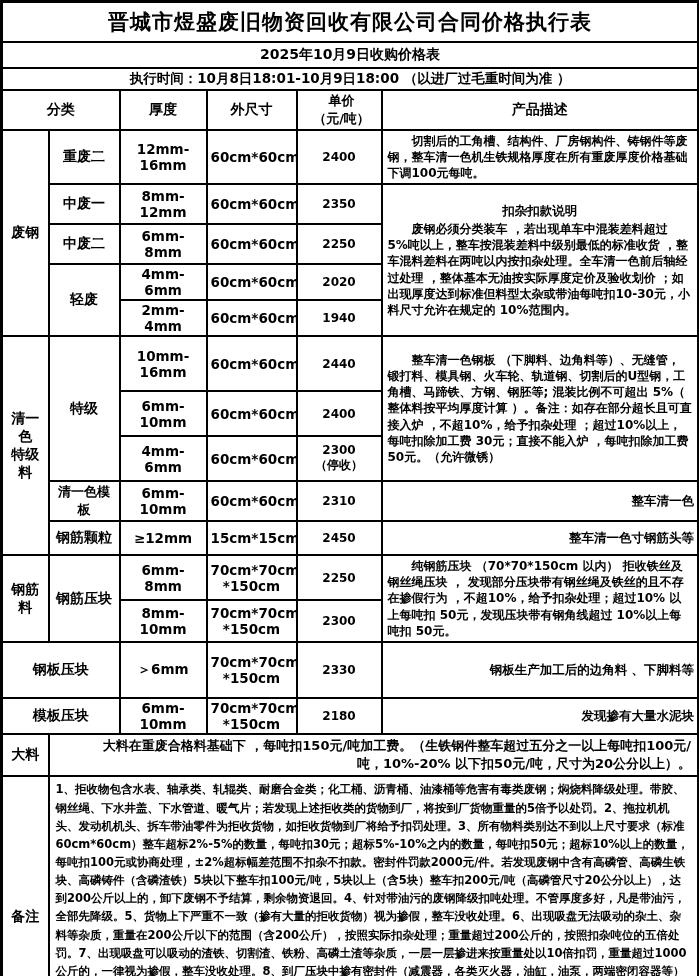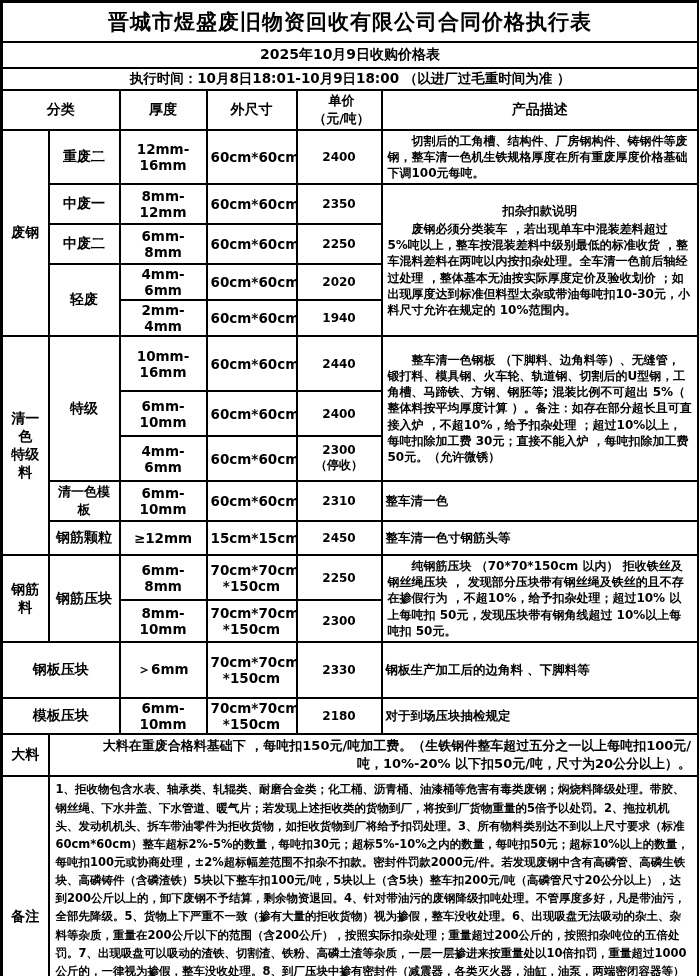--- a/index.html
+++ b/index.html
@@ -10,21 +10,21 @@
   .title-cell{font-size:21px;letter-spacing:1px;}
   .subtitle-cell{font-size:14px;margin-top:7px;}
   .exec-cell{font-size:13.5px;}
   .head-cell{font-size:14px;}
   .cat-cell{font-size:14px;}
   .grade-cell{font-size:14px;text-align:center;}
   .val-cell{font-size:13.5px;}
   .price-cell{font-size:12px;}
   .preline{white-space:pre-line;}
   .desc-cell{font-size:12px;text-align:left;line-height:1.35;padding:2px 5px;}
-  .desc-center{font-size:12.5px;text-align:left;line-height:1.3;}
+  .desc-center{font-size:12.5px;text-align:right;line-height:1.3;}
   .indent{text-indent:2em;}
   .ded-title{text-align:center;font-size:12.5px;margin:1px 0 1px 0;}
   .large-cell{font-size:13px;text-align:right;line-height:1.4;padding:2px 6px;}
   .remarks-cell{font-size:11.5px;text-align:left;line-height:1.58;padding:3px 6px;}
 </style>
 </head>
 <body>
 
 <table>
   <colgroup>
@@ -150,21 +150,21 @@
 *150cm</td>
     <td class="price-cell">2330</td>
     <td class="desc-center">钢板生产加工后的边角料 、下脚料等</td>
   </tr>
   <tr style="height:24px">
     <td colspan="2" class="grade-cell">模板压块</td>
     <td class="val-cell">6mm-10mm</td>
     <td class="val-cell preline">70cm*70cm
 *150cm</td>
     <td class="price-cell">2180</td>
-    <td class="desc-center">对于到场压块抽检规定</td>
+    <td class="desc-center">发现掺有大量水泥块</td>
   </tr>
 
   <tr style="height:36px">
     <td class="cat-cell">大料</td>
     <td colspan="5" class="large-cell indent">大料在重废合格料基础下 ，每吨扣150元/吨加工费。（生铁钢件整车超过五分之一以上每吨扣100元/吨，10%-20% 以下扣50元/吨，尺寸为20公分以上）。</td>
   </tr>
 
   <tr style="height:205px">
     <td class="cat-cell">备注</td>
     <td colspan="5" class="remarks-cell">1、拒收物包含水表、轴承类、轧辊类、耐磨合金类；化工桶、沥青桶、油漆桶等危害有毒类废钢；焖烧料降级处理。带胶、钢丝绳、下水井盖、下水管道、暖气片；若发现上述拒收类的货物到厂，将按到厂货物重量的5倍予以处罚。2、拖拉机机头、发动机机头、拆车带油零件为拒收货物，如拒收货物到厂将给予扣罚处理。3、所有物料类别达不到以上尺寸要求（标准 60cm*60cm）整车超标2%-5%的数量，每吨扣30元；超标5%-10%之内的数量，每吨扣50元；超标10%以上的数量，每吨扣100元或协商处理，±2%超标幅差范围不扣杂不扣款。密封件罚款2000元/件。若发现废钢中含有高磷管、高磷生铁块、高磷铸件（含磷渣铁）5块以下整车扣100元/吨，5块以上（含5块）整车扣200元/吨（高磷管尺寸20公分以上），达到200公斤以上的，卸下废钢不予结算，剩余物资退回。4、针对带油污的废钢降级扣吨处理。不管厚度多好，凡是带油污，全部先降级。5、货物上下严重不一致（掺有大量的拒收货物）视为掺假，整车没收处理。6、出现吸盘无法吸动的杂土、杂料等杂质，重量在200公斤以下的范围（含200公斤），按照实际扣杂处理；重量超过200公斤的，按照扣杂吨位的五倍处罚。7、出现吸盘可以吸动的渣铁、切割渣、铁粉、高磷土渣等杂质，一层一层掺进来按重量处以10倍扣罚，重量超过1000公斤的，一律视为掺假，整车没收处理。8、到厂压块中掺有密封件（减震器，各类灭火器，油缸，油泵，两端密闭容器等）一个罚款2000-20000元不等，在货款中扣除 。9、货物上下严重不一致（掺有大量拒收物2吨以内按5倍扣杂处理）2吨以上视为掺假，整车没收处理。10、对于到场压块抽检规定，分解压块后发现内部杂质多一块罚扣1000元，发现掺有大量水泥块，铁渣，铁粉，桶状物包沙土等一块罚扣5000元，整车抽检发现5块及以上（掺水泥，铁渣，等）视为掺假，整车没收处理。</td>

